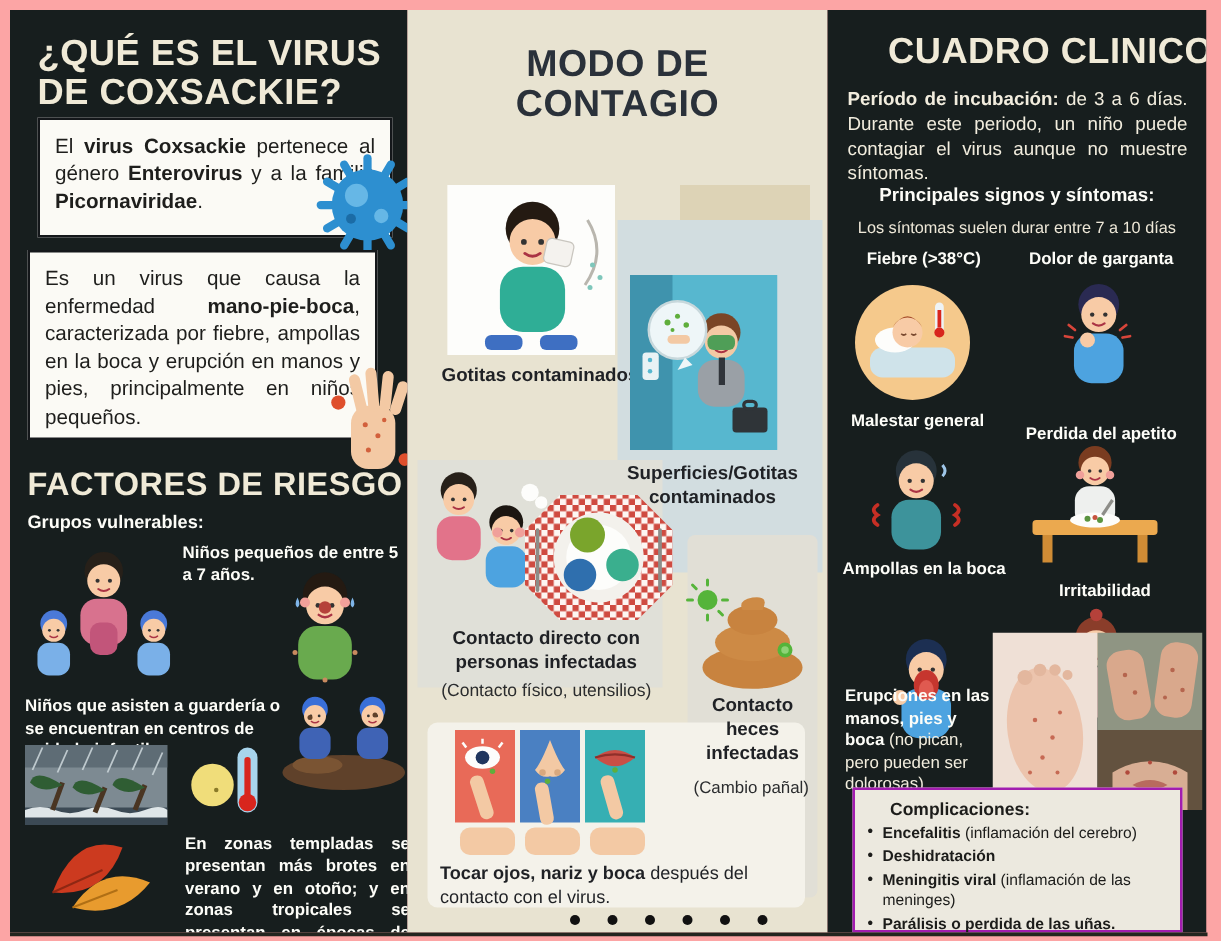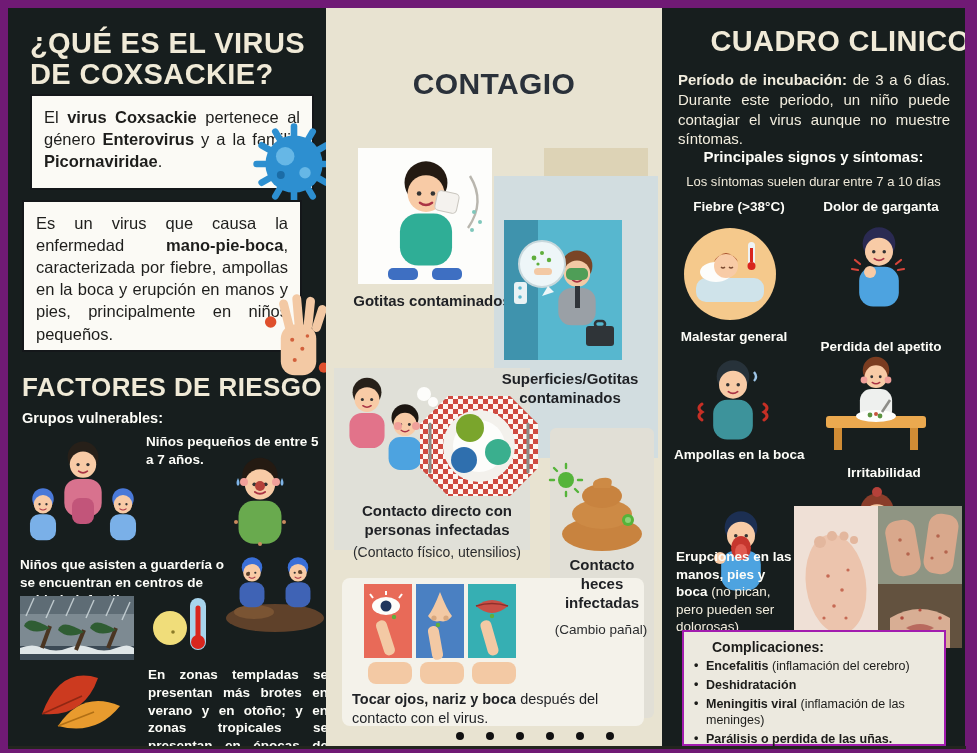--- a/index.html
+++ b/index.html
@@ -1,18 +1,18 @@
 <!DOCTYPE html>
 <html><head>
 <meta charset="utf-8">
 <style>
   * { margin:0; padding:0; box-sizing:border-box; }
   html,body { background:#ffffff; }
   body { font-family:"Liberation Sans", sans-serif; }
-  .page { position:relative; width:977px; height:753px; background:#701a75; overflow:hidden; }
+  .page { position:relative; width:977px; height:753px; background:#fca5a5; overflow:hidden; }
   .panel { position:absolute; top:8px; height:738px; overflow:hidden; }
   .panel.dark { background:#171e1e; }
   .panel.left  { left:8px;   width:318px; }
   .panel.mid   { left:326px; width:336px; background:#e8e3d1; }
   .panel.right { left:662px; width:303px; }
   .scan-line { position:absolute; left:8px; top:746px; width:958px; height:3px; background:#23251f; }
 
   
   .cream { color:#f0ead7; }
   .white { color:#fdfdf8; }
@@ -273,21 +273,21 @@
   </div>
 
   <div class="panel mid">
     <div class="mp-rect tan"></div>
     <div class="mp-rect blue"></div>
     <div class="mp-rect grayL"></div>
     <div class="mp-rect grayR"></div>
     <div class="mp-rect whiteB"></div>
 
     <h1 class="abs h-big ctr mp-title">
-      <br>
+      <span>MODO DE</span><br>
       <span>CONTAGIO</span>
     </h1>
 
     <div class="ic mp-sneeze">
       <svg viewBox="0 0 134 136">
         <rect width="134" height="136" fill="#fdfdfb"></rect>
         <use href="#sym-person" x="22" y="8" width="92" height="118" style="--hair:#241a12;--shirt:#2fae96"></use>
         <rect x="78" y="44" width="22" height="20" rx="4" fill="#f4f2ee" stroke="#c9c6bf" transform="rotate(12 89 54)"></rect>
         <path d="M112 28 q16 26 -2 52" stroke="#b9b6ae" stroke-width="2.4" fill="none"></path>
         <g fill="#7fc7bb">

